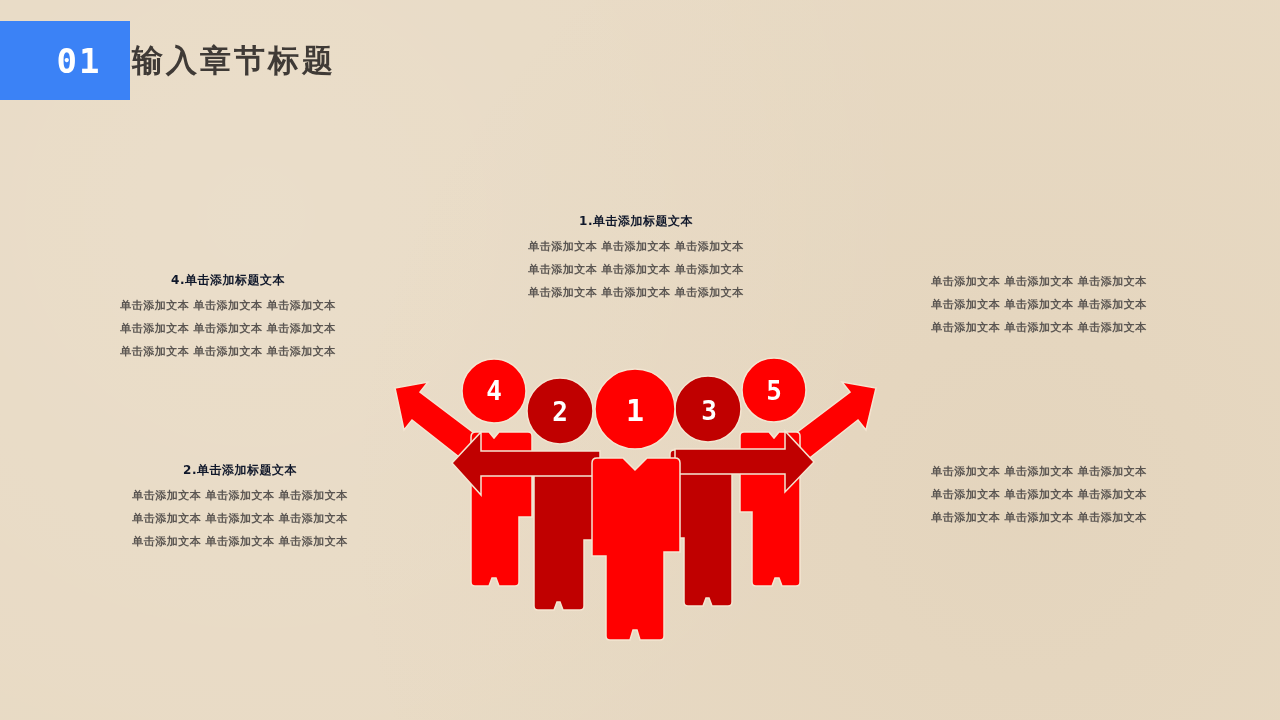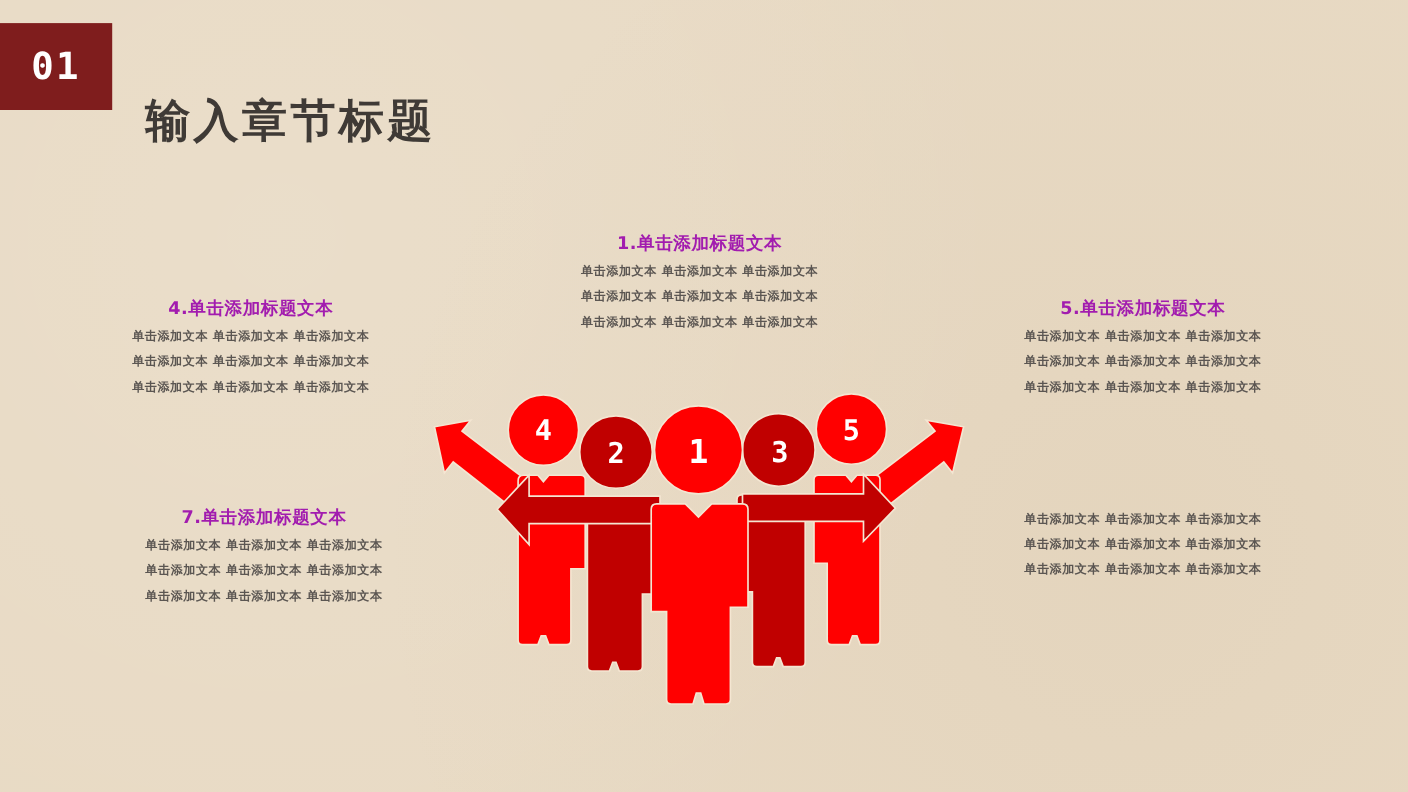--- a/index.html
+++ b/index.html
@@ -6,34 +6,35 @@
   body {
     width: 1280px; height: 720px; overflow: hidden; position: relative;
     background: #e8dac4;
     background-image:
       radial-gradient(circle at 20% 30%, rgba(255,255,255,0.10), transparent 60%),
       radial-gradient(circle at 80% 70%, rgba(180,150,110,0.08), transparent 60%);
     font-family: "DejaVu Sans", sans-serif;
   }
   .badge {
     position: absolute; left: 0; top: 21px; width: 102px; height: 79px;
-    background: #7f1d1d; color: #fff;
+    background: #3b82f6; color: #fff;
     display: flex; align-items: center; justify-content: center;
     font-family: "DejaVu Sans Mono", monospace; font-weight: bold; font-size: 34px;
     letter-spacing: 2px;
+    padding-left: 28px;
   }
   .page-title {
     position: absolute; left: 132px; top: 40px;
-    font-size: 41px; font-weight: bold; color: #3f3a36; letter-spacing: 3px; margin-top: 43px;
+    font-size: 31px; font-weight: bold; color: #3f3a36; letter-spacing: 3px;
   }
   .block {
     position: absolute; width: 300px; text-align: center;
   }
   .block .heading {
-    color: #a21caf; font-weight: bold; font-size: 16px; line-height: 20px; margin-bottom: 4px;
+    color: #0f172a; font-weight: bold; font-size: 12px; line-height: 20px; margin-bottom: 4px;
     letter-spacing: 0.5px;
   }
   .block .line {
     color: #5b5652; font-weight: bold; font-size: 11px; line-height: 23px; white-space: nowrap;
     letter-spacing: 0.5px;
   }
   svg.figures { position: absolute; left: 0; top: 0; }
   .num { font-family: "DejaVu Sans Mono", monospace; font-weight: bold; fill: #ffffff; }
 </style>
 </head>
@@ -52,28 +53,27 @@
 </div>
 
 <div class="block" style="left:78px; top:270px;">
   <div class="heading">4.单击添加标题文本</div>
   <div class="line">单击添加文本 单击添加文本 单击添加文本</div>
   <div class="line">单击添加文本 单击添加文本 单击添加文本</div>
   <div class="line">单击添加文本 单击添加文本 单击添加文本</div>
 </div>
 
 <div class="block" style="left:889px; top:270px;">
-  <div class="heading">5.单击添加标题文本</div>
   <div class="line">单击添加文本 单击添加文本 单击添加文本</div>
   <div class="line">单击添加文本 单击添加文本 单击添加文本</div>
   <div class="line">单击添加文本 单击添加文本 单击添加文本</div>
 </div>
 
 <div class="block" style="left:90px; top:460px;">
-  <div class="heading">7.单击添加标题文本</div>
+  <div class="heading">2.单击添加标题文本</div>
   <div class="line">单击添加文本 单击添加文本 单击添加文本</div>
   <div class="line">单击添加文本 单击添加文本 单击添加文本</div>
   <div class="line">单击添加文本 单击添加文本 单击添加文本</div>
 </div>
 
 <div class="block" style="left:889px; top:460px;">
   <div class="line">单击添加文本 单击添加文本 单击添加文本</div>
   <div class="line">单击添加文本 单击添加文本 单击添加文本</div>
   <div class="line">单击添加文本 单击添加文本 单击添加文本</div>
 </div>

